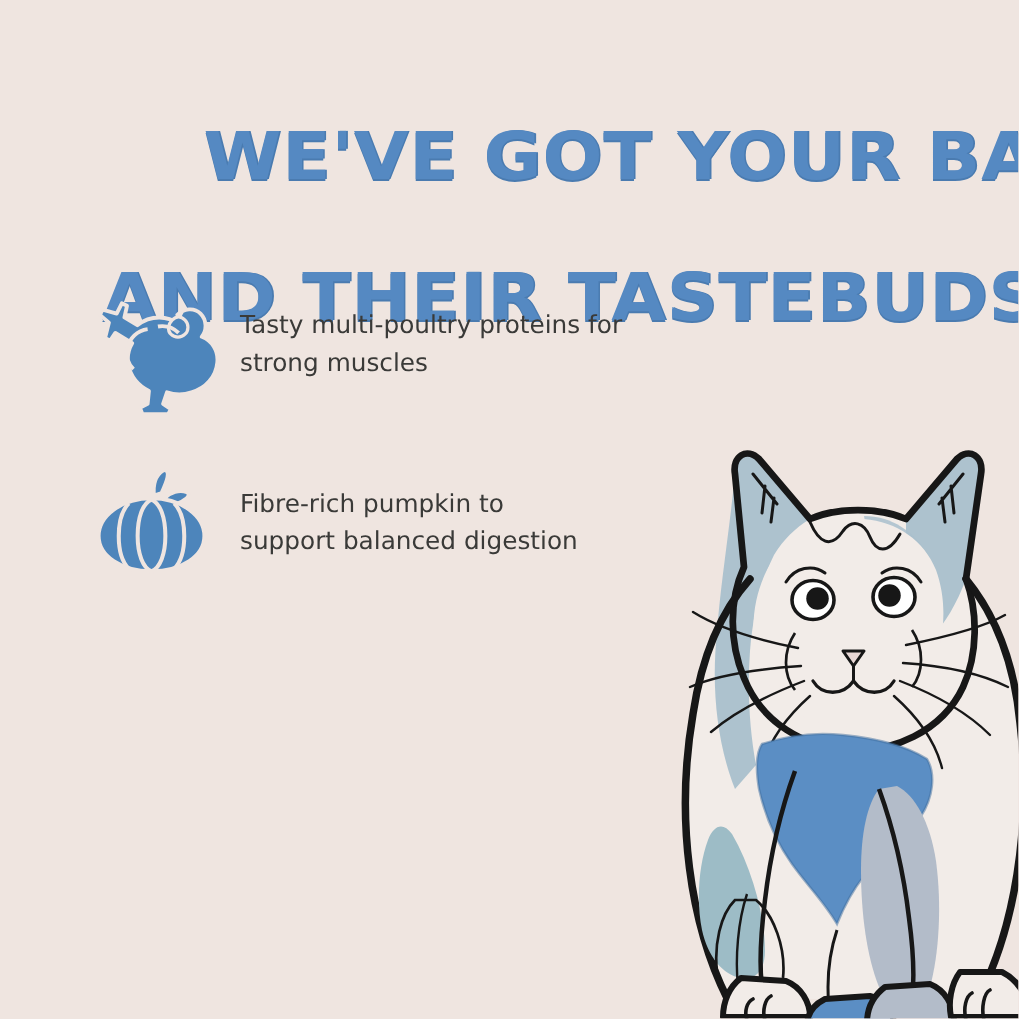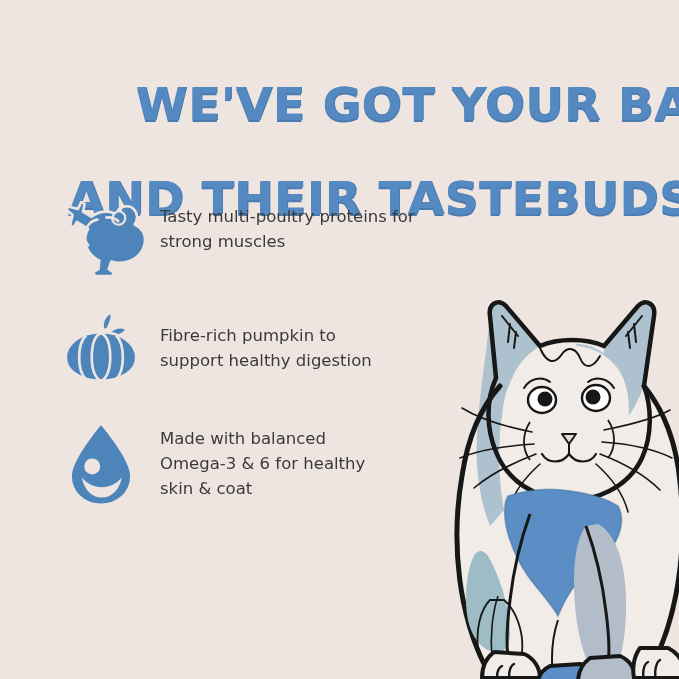--- a/index.html
+++ b/index.html
@@ -115,37 +115,23 @@
 
             <path d="M50 30C26 30 8 44 8 60s18 28 42 28 42-12 42-28S74 30 50 30z"></path>
             <path d="M50 31c-7 3-11 14-11 29 0 14 4 25 11 28" fill="none" stroke="#efe5e0" stroke-width="3.2"></path>
             <path d="M50 31c7 3 11 14 11 29 0 14-4 25-11 28" fill="none" stroke="#efe5e0" stroke-width="3.2"></path>
             <path d="M32 34c-5 5-8 15-8 26 0 11 3 21 8 26" fill="none" stroke="#efe5e0" stroke-width="3.2"></path>
             <path d="M68 34c5 5 8 15 8 26 0 11-3 21-8 26" fill="none" stroke="#efe5e0" stroke-width="3.2"></path>
           </g>
         </svg>
       </div>
       <div class="ftext">Fibre-rich pumpkin to
-support healthy digestion</div>
+support balanced digestion</div>
     </div>
 
-    <div class="frow r4">
-      <div class="ficon">
-        <svg width="80" height="88" viewBox="0 0 100 110">
-          <g fill="#4d85bb" stroke="#efe5e0" stroke-width="3.2" stroke-linejoin="round">
-            <path d="M50 4C50 4 12 48 12 70c0 21 17 36 38 36s38-15 38-36C88 48 50 4 50 4z"></path>
-            <circle cx="39" cy="58" r="10" fill="#efe5e0" stroke="none"></circle>
-            <path d="M26 72c3 16 13 25 25 25s22-9 25-25c-7 8-15 12-25 12s-18-4-25-12z" fill="#efe5e0" stroke="none"></path>
-          </g>
-        </svg>
-      </div>
-      <div class="ftext">Made with balanced
-Omega-3 &amp; 6 for healthy
-skin &amp; coat</div>
-    </div>
 
   </div>
 
   <div class="cat">
     <svg width="300" height="490" viewBox="0 0 300 490">
       <g>
 
         <path d="M95 470 C70 420 60 350 72 280 C78 240 92 210 110 190
                  L100 120 C98 108 108 102 116 110 L150 150
                  C168 142 196 142 214 150 L248 110

